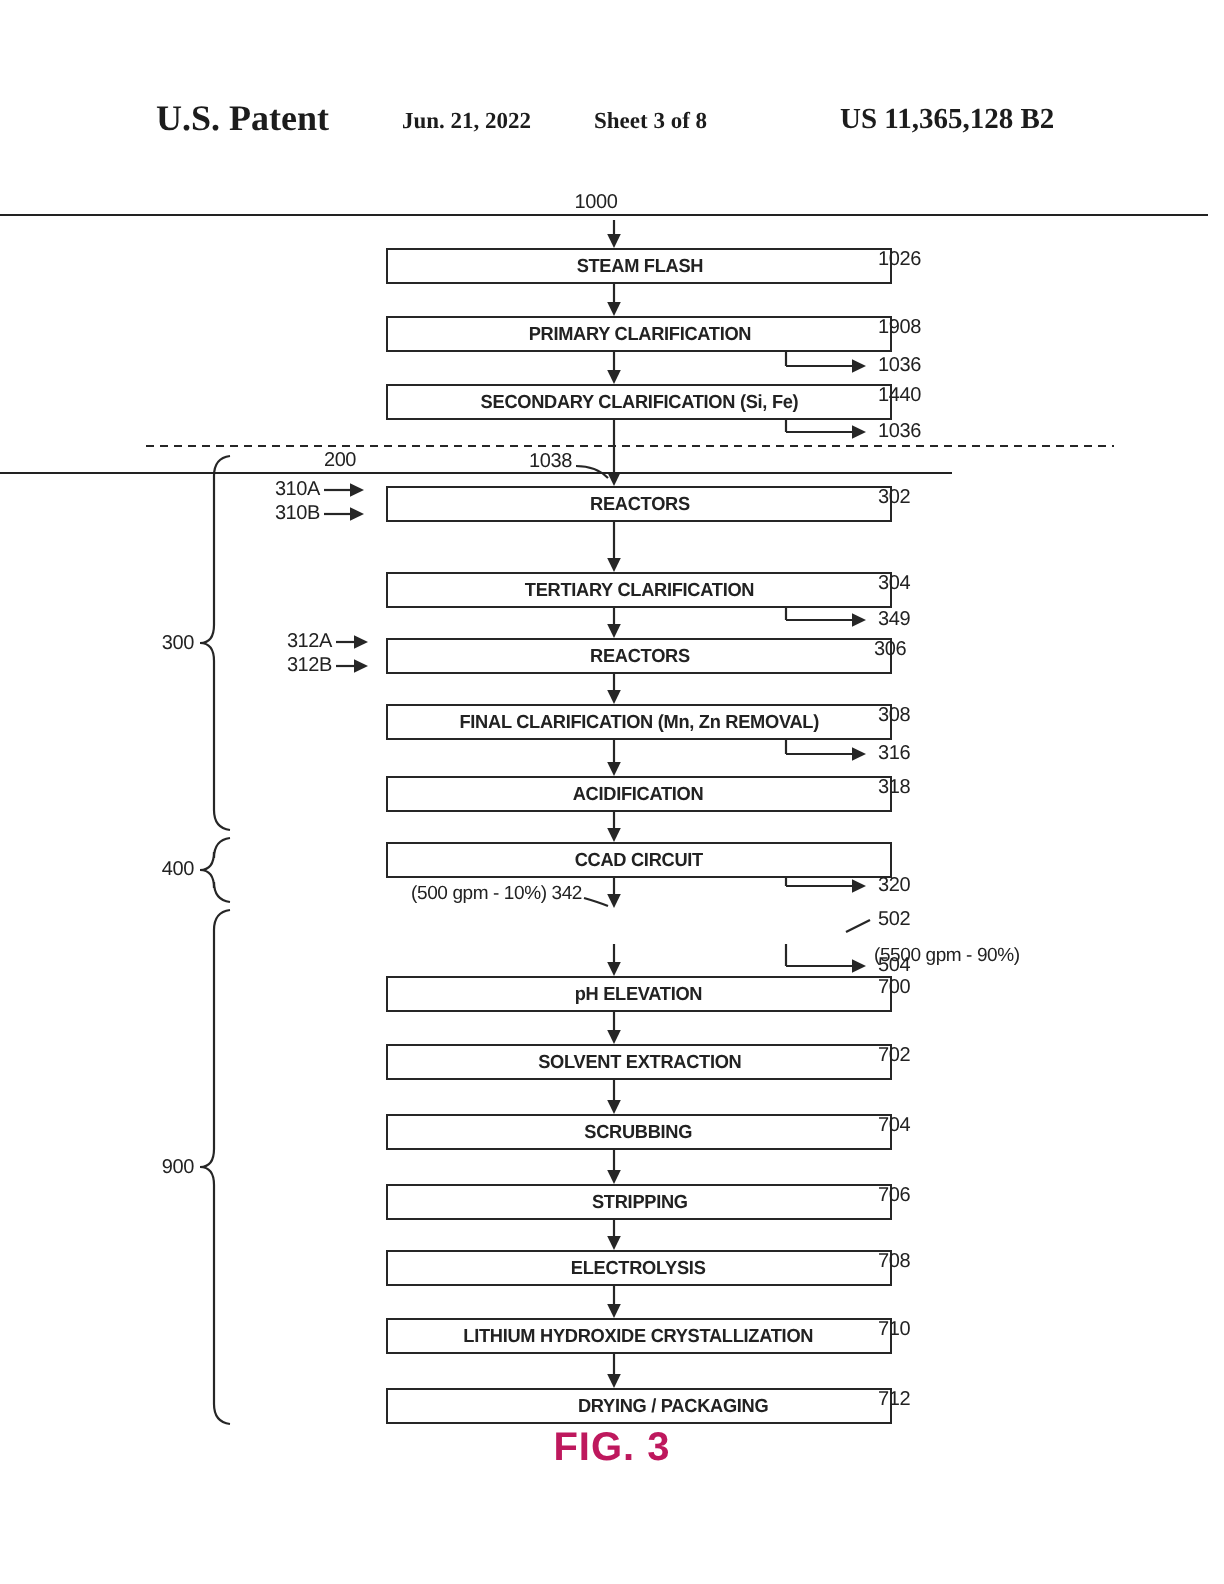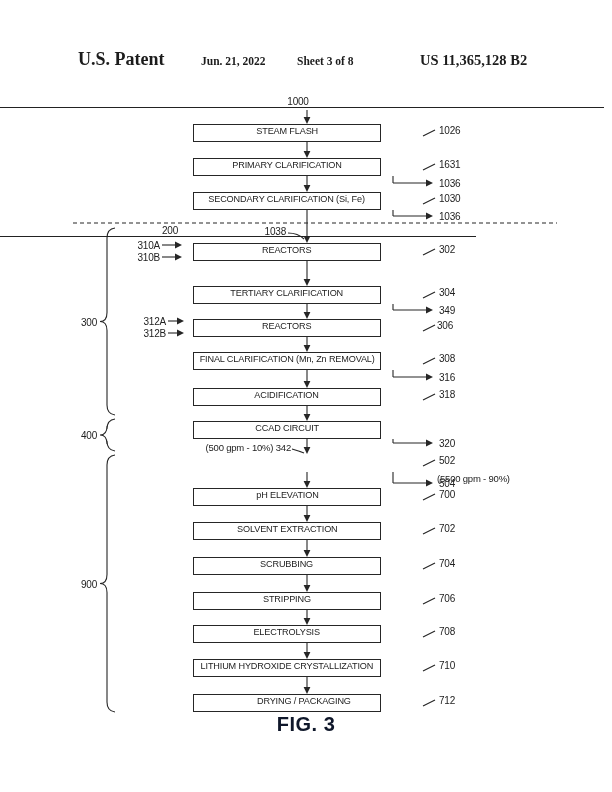--- a/index.html
+++ b/index.html
@@ -10,35 +10,35 @@
   
   .hdr{position:absolute;font-family:"Liberation Serif",serif;font-weight:bold;white-space:nowrap;}
   .hdr-title {left:78px; top:49px; font-size:18px;}
   .hdr-date  {left:201px;top:55px; font-size:11.5px;}
   .hdr-sheet {left:297px;top:55px; font-size:11.5px;}
   .hdr-num   {left:420px;top:52px; font-size:14.5px;}
   
   #diagram{position:absolute;left:0;top:0;width:612px;height:792px;}
   #wires{position:absolute;left:0;top:0;}
   .pbox{
-    position:absolute;left:193px;width:188px;height:18px;
+    position:absolute;left:193px;width:253px;height:18px;
     border:1.4px solid #262626;background:#fff;box-sizing:border-box;
-    display:flex;justify-content:center;
+    display:flex;align-items:center;justify-content:center;font-weight:bold;
   }
   .pbox-label{
     font-size:9.5px;letter-spacing:-0.15px;white-space:nowrap;
     transform:scaleX(0.96);color:#222;
   }
   .dtxt{position:absolute;white-space:nowrap;transform:translateY(-50%);color:#222;}
   .ref   {font-size:10px;letter-spacing:-0.2px;}
   .small {font-size:9.5px;letter-spacing:-0.2px;}
   .uline {border-bottom:1px solid #222;padding-bottom:0px;}
   .caption{
     position:absolute;left:0;width:612px;top:713px;text-align:center;
-    font-size:20px;font-weight:600;letter-spacing:0.5px;color:#0f172a;
+    font-size:20px;font-weight:600;letter-spacing:0.5px;color:#be185d;
     font-family:"Liberation Sans",sans-serif;
   }
 </style>
 </head>
 <body>
 
 <div class="page">
   <div class="hdr hdr-title">U.S. Patent</div>
   <div class="hdr hdr-date">Jun. 21, 2022</div>
   <div class="hdr hdr-sheet">Sheet 3 of 8</div>
@@ -130,26 +130,26 @@
         <path d="M 115 455 Q 107 456 107 465 L 107 574.5 Q 107 583.5 100 583.5 Q 107 583.5 107 592.5 L 107 702 Q 107 711 115 712" fill="none" stroke="#262626" stroke-width="1.1"></path>
       </svg>
       <div class="dtxt ref uline" style="left: 0px; top: 102px; width: 612px; text-align: center; transform: translateY(-50%) translateX(-8px);">1000</div>
       <div class="pbox" style="top: 124px;">
         <div class="pbox-label">STEAM FLASH</div>
       </div>
       <div class="dtxt ref" style="left: 439px; top: 130px;">1026</div>
       <div class="pbox" style="top: 158px;">
         <div class="pbox-label">PRIMARY CLARIFICATION</div>
       </div>
-      <div class="dtxt ref" style="left: 439px; top: 164px;">1631</div>
+      <div class="dtxt ref" style="left: 439px; top: 164px;">1908</div>
       <div class="dtxt ref" style="left: 439px; top: 183px;">1036</div>
       <div class="pbox" style="top: 192px;">
         <div class="pbox-label">SECONDARY CLARIFICATION (Si, Fe)</div>
       </div>
-      <div class="dtxt ref" style="left: 439px; top: 198px;">1030</div>
+      <div class="dtxt ref" style="left: 439px; top: 198px;">1440</div>
       <div class="dtxt ref" style="left: 439px; top: 216px;">1036</div>
       <div class="pbox" style="top: 243px;">
         <div class="pbox-label">REACTORS</div>
       </div>
       <div class="dtxt ref" style="left: 439px; top: 249px;">302</div>
       <div class="pbox" style="top: 286px;">
         <div class="pbox-label">TERTIARY CLARIFICATION</div>
       </div>
       <div class="dtxt ref" style="left: 439px; top: 292px;">304</div>
       <div class="dtxt ref" style="left: 439px; top: 310px;">349</div>

